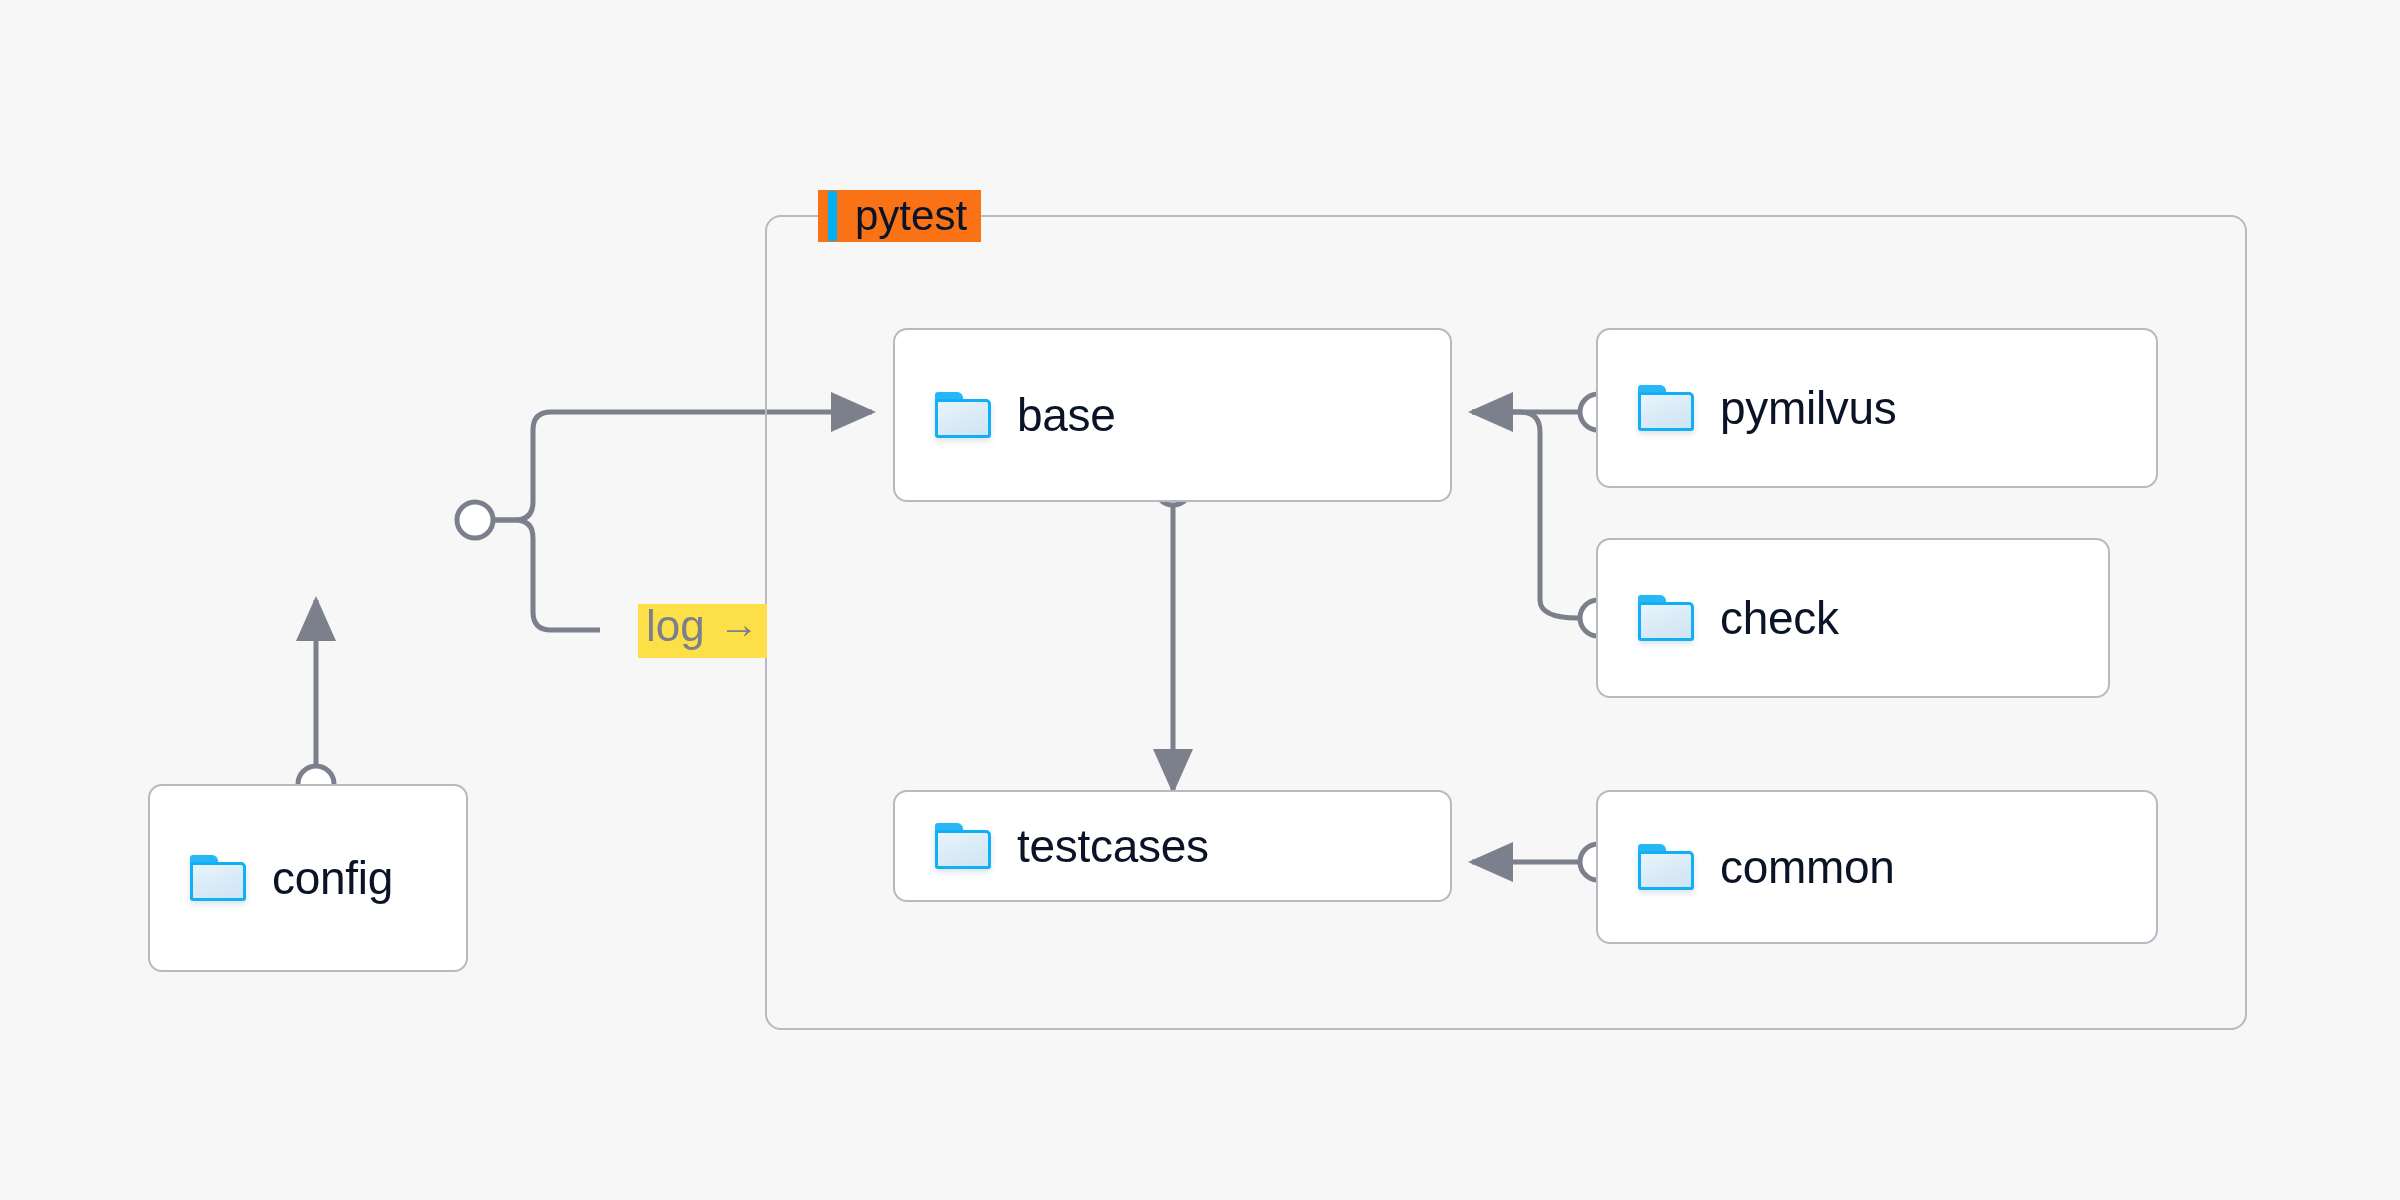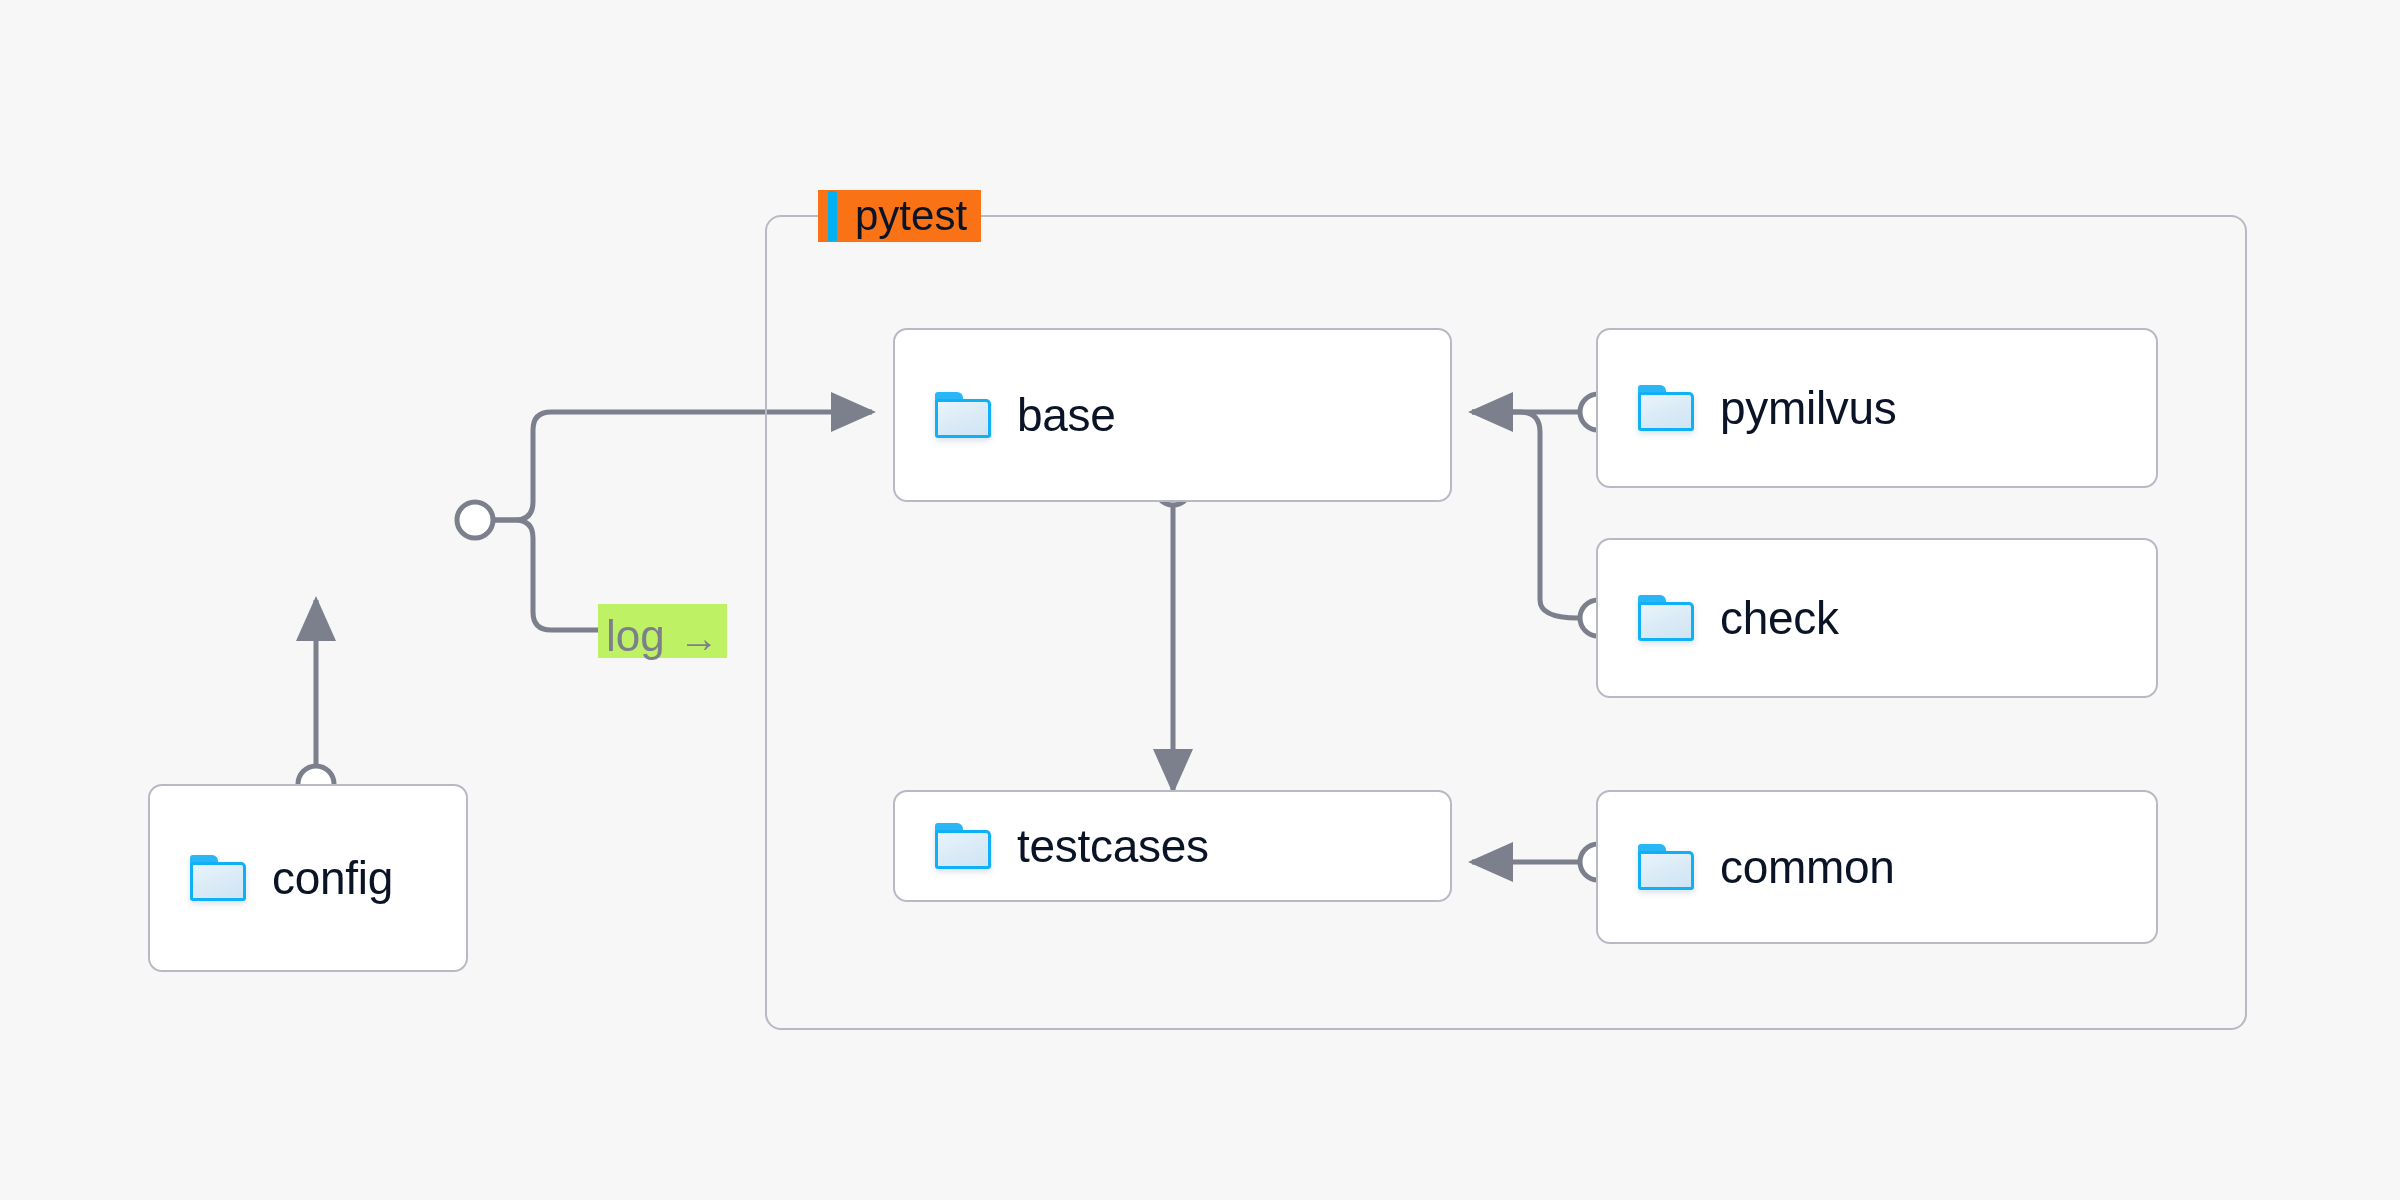--- a/index.html
+++ b/index.html
@@ -105,25 +105,26 @@
     font-weight: 400;
     color: #0b1426;
     line-height: 1;
     white-space: nowrap;
   }
 
   
   .edge-label {
     position: absolute;
     display: flex;
-    align-items: flex-end;
+    align-items: flex-start;
     gap: 14px;
     z-index: 4;
-    background: #bef264;
+    background: #fde047;
     padding: 0 8px;
+    margin-left: 40px;
   }
   .edge-label .txt {
     font-size: 44px;
     font-weight: 400;
     color: #7c7f8c;
     line-height: 1;
     white-space: nowrap;
   }
   .edge-label .arrow-glyph {
     font-size: 40px;
@@ -216,21 +217,21 @@
   </div>
 
   <div class="node" style="left:1596px; top:328px; width:562px; height:160px;">
     <span class="folder-icon">
       <span class="tab"></span>
         <span class="body"></span>
     </span>
     <span class="node-label">pymilvus</span>
   </div>
 
-  <div class="node" style="left:1596px; top:538px; width:562px; height:160px;">
+  <div class="node" style="left:1596px; top:538px; width:514px; height:160px;">
     <span class="folder-icon">
       <span class="tab"></span>
         <span class="body"></span>
     </span>
     <span class="node-label">check</span>
   </div>
 
   <div class="node" style="left:1596px; top:790px; width:562px; height:154px;">
     <span class="folder-icon">
       <span class="tab"></span>

